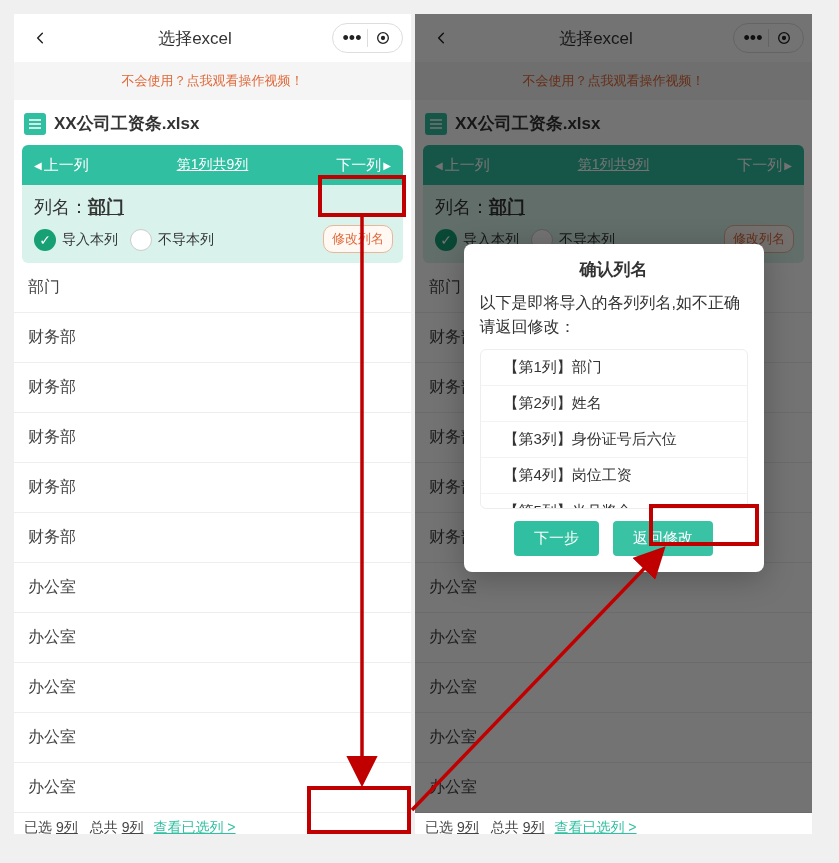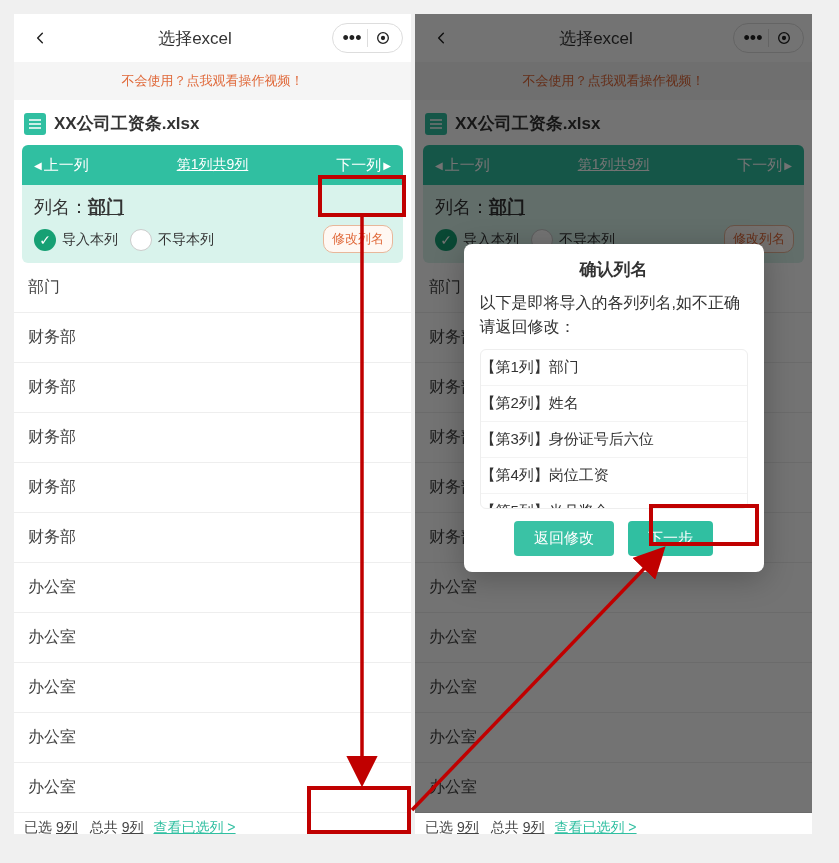--- a/index.html
+++ b/index.html
@@ -135,21 +135,21 @@
     position:absolute; z-index:10;
     left:50%; top: 230px; transform: translateX(-50%);
     width: 300px;
     background:#fff; border-radius:8px;
     padding: 14px 16px 16px;
     box-shadow: 0 6px 30px rgba(0,0,0,.25);
   }
   .modal h3 { margin:0 0 10px; text-align:center; font-size:17px; font-weight:700; }
   .modal p  { margin:0 0 10px; font-size:16px; color:#333; line-height:1.5; }
   .modal .listbox { border:1px solid #eee; border-radius:6px; max-height:160px; overflow:hidden; }
-  .modal .listbox .li { padding:8px 0; font-size:15px; border-bottom:1px solid #f3f3f3; }
+  .modal .listbox .li { padding:8px 23px; font-size:15px; border-bottom:1px solid #f3f3f3; }
   .modal .listbox .li:last-child { border-bottom:none; }
   .modal .mbtns { display:flex; gap:14px; justify-content:center; margin-top:12px; }
   .modal .mbtn { padding: 8px 20px; border-radius:4px; font-size:15px; }
   .modal .mbtn.back { background:#30bfa1; color:#fff; opacity:.95; }
   .modal .mbtn.next { background:#30bfa1; color:#fff; }
 
   
   .anno { position:absolute; inset:0; pointer-events:none; z-index:20; }
   .redbox { position:absolute; border:4px solid #c00000; }
   .arrow-svg { position:absolute; left:0; top:0; }
@@ -317,22 +317,22 @@
         <h3>确认列名</h3>
         <p>以下是即将导入的各列列名,如不正确请返回修改：</p>
         <div class="listbox">
           <div class="li">【第1列】部门</div>
           <div class="li">【第2列】姓名</div>
           <div class="li">【第3列】身份证号后六位</div>
           <div class="li">【第4列】岗位工资</div>
           <div class="li">【第5列】当月奖金</div>
         </div>
         <div class="mbtns">
+          <div class="mbtn next">下一步</div>
           <div class="mbtn back">返回修改</div>
-          <div class="mbtn next">下一步</div>
         </div>
       </div>
     </div>
 
     <div class="footer">
       <div class="summary">
         <span>已选</span><span class="u">9列</span>
         &nbsp;<span>总共</span><span class="u">9列</span>
         <span class="link">查看已选列 &gt;</span>
       </div>

